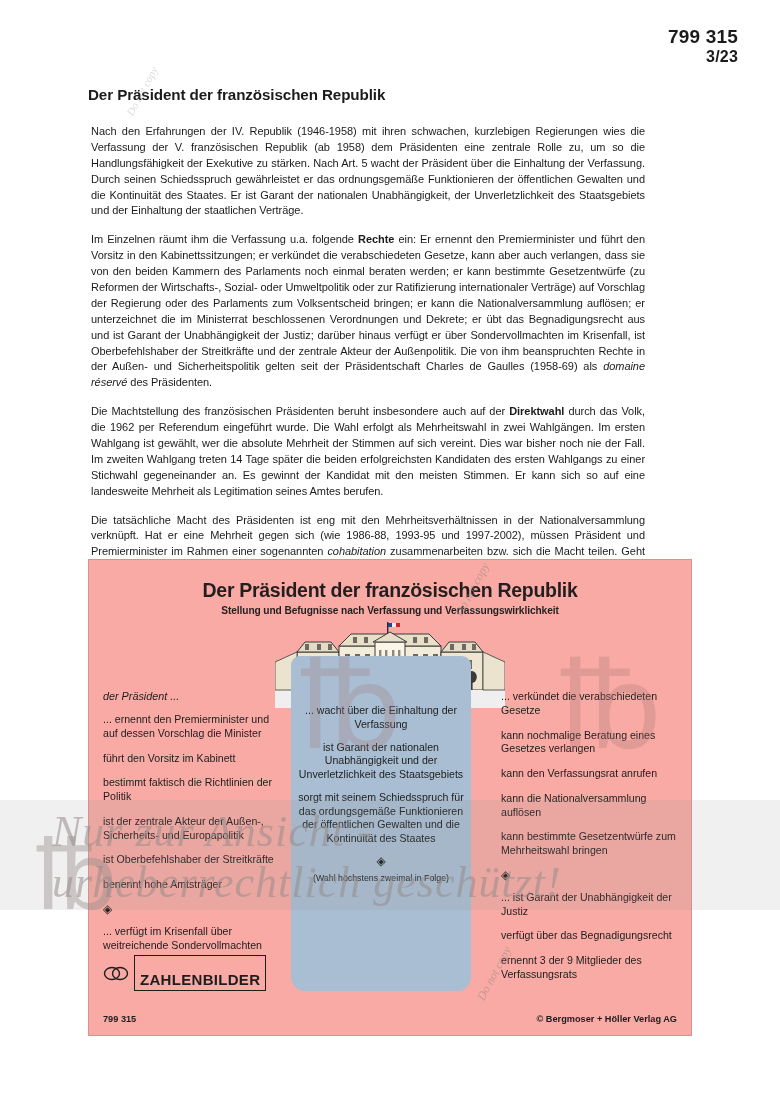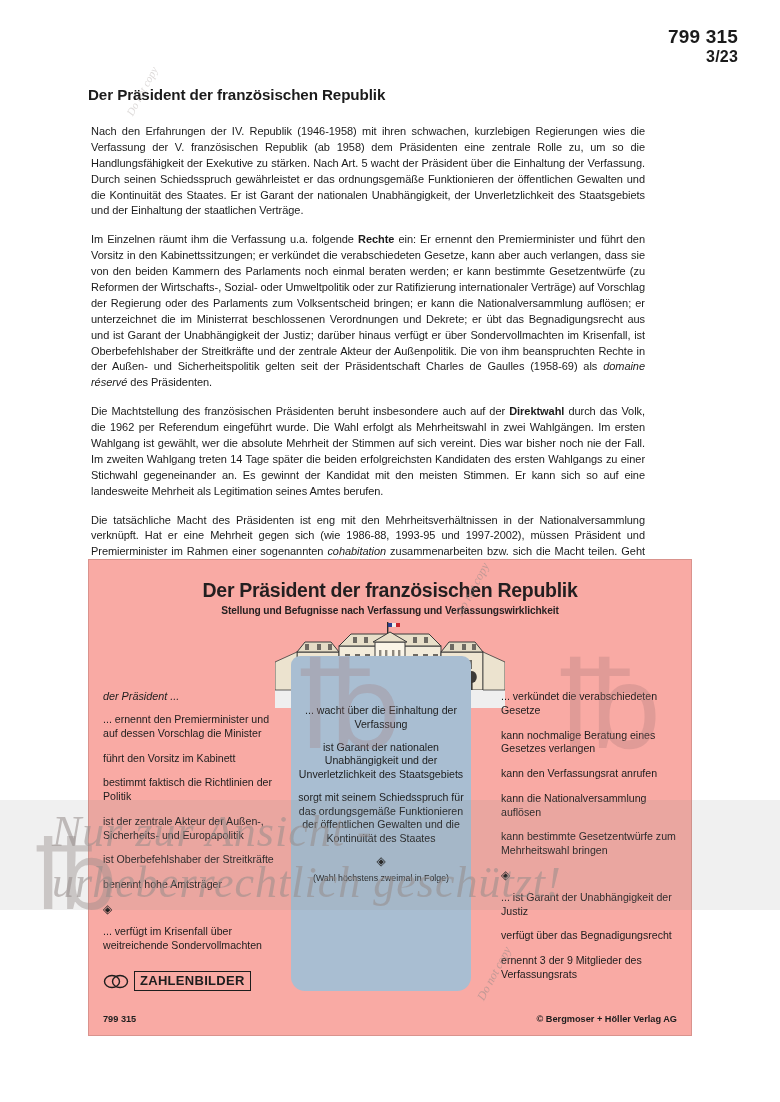--- a/index.html
+++ b/index.html
@@ -165,22 +165,22 @@
     position: absolute;
     left: 14px;
     bottom: 44px;
     display: flex;
     align-items: center;
     gap: 5px;
   }
   .zb-rings { width: 26px; height: 15px; }
   .zb-word {
     border: 1.6px solid #1d1d1d;
-    padding: 1px 5px 2px 5px;
-    font-size: 13px;
+    padding: 15px 5px 2px 5px;
+    font-size: 15px;
     font-weight: bold;
     letter-spacing: .3px;
     color: #1d1d1d;
   }
 
   .info-footer {
     position: absolute;
     left: 0; right: 0;
     bottom: 11px;
     padding: 0 14px;

